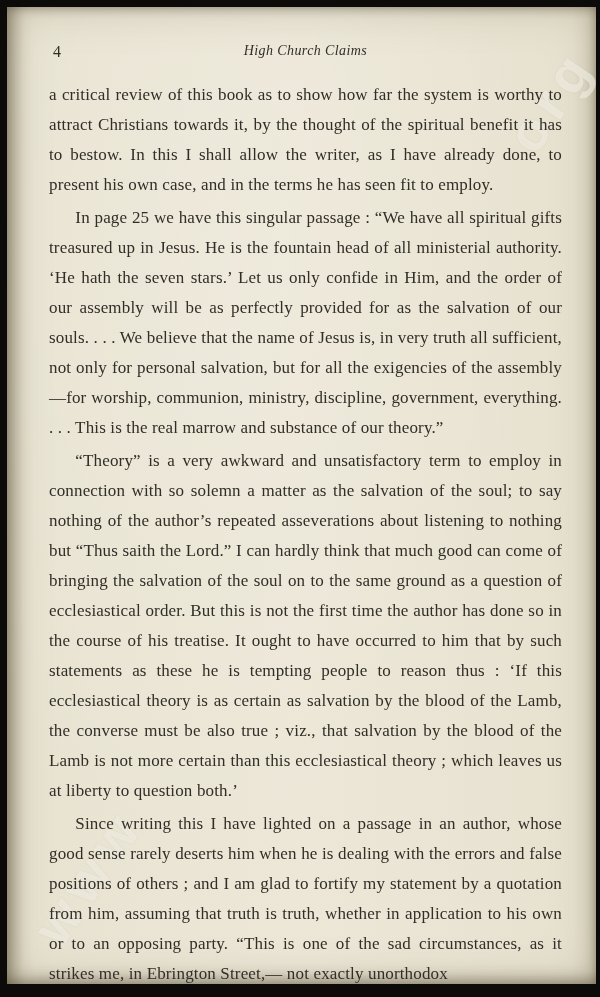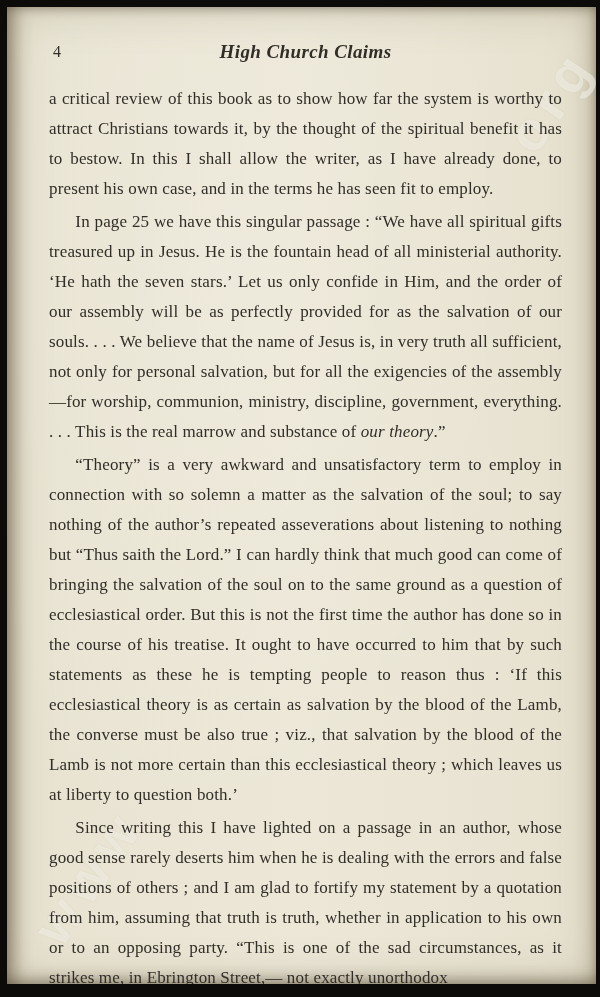--- a/index.html
+++ b/index.html
@@ -57,40 +57,38 @@
   }
   .page-number {
     position: absolute;
     left: 4px;
     top: 2px;
     font-size: 16px;
     letter-spacing: 0.3px;
   }
   .running-title {
     font-style: italic;
-    font-size: 19px;
+    font-size: 14px;
     letter-spacing: 0.4px;
-    font-weight: bold;
   }
   .page-body {
     position: relative;
     z-index: 2;
     font-size: 17px;
     line-height: 30px;
     letter-spacing: 0.15px;
   }
   .para {
     margin: 0 0 3px 0;
     text-align: justify;
   }
   .para.indent {
     text-indent: 1.55em;
   }
   .it {
-    font-style: italic;
   }
 </style>
 </head>
 <body>
 
 <div class="scan">
   <div class="paper">
 
     <div class="watermark-frag wm-www">www</div>
     <div class="watermark-frag wm-org">org</div>

